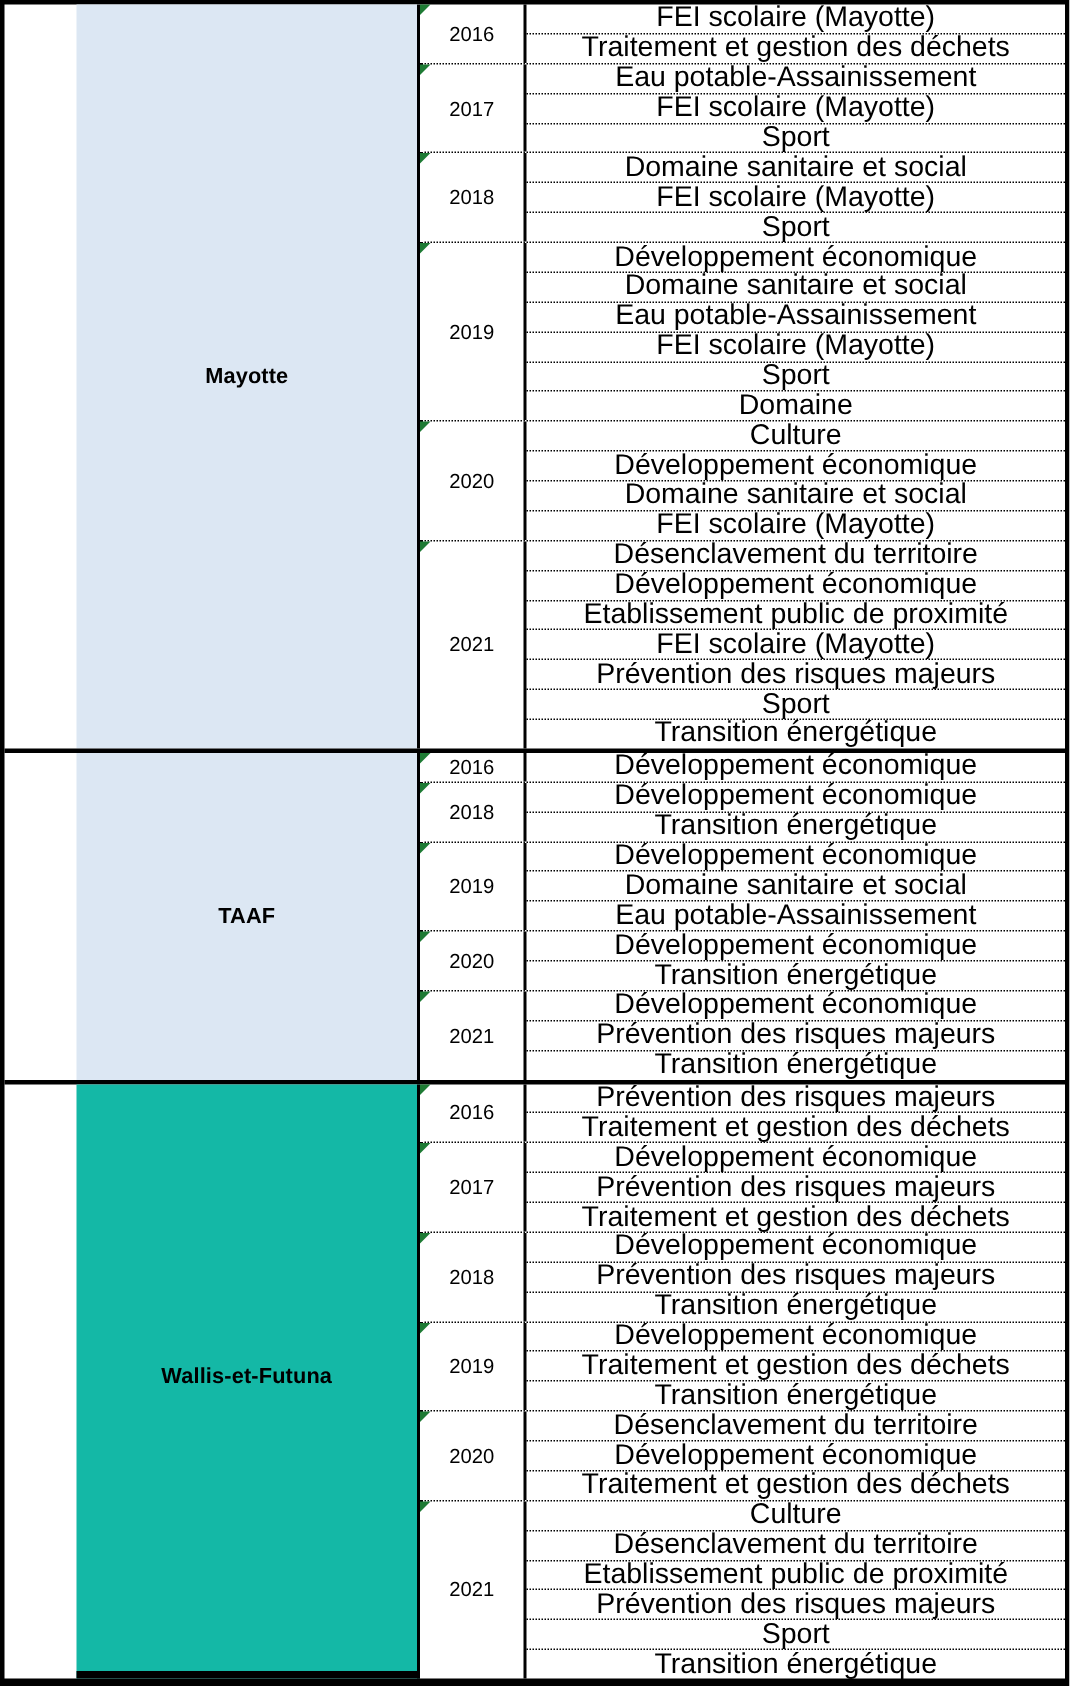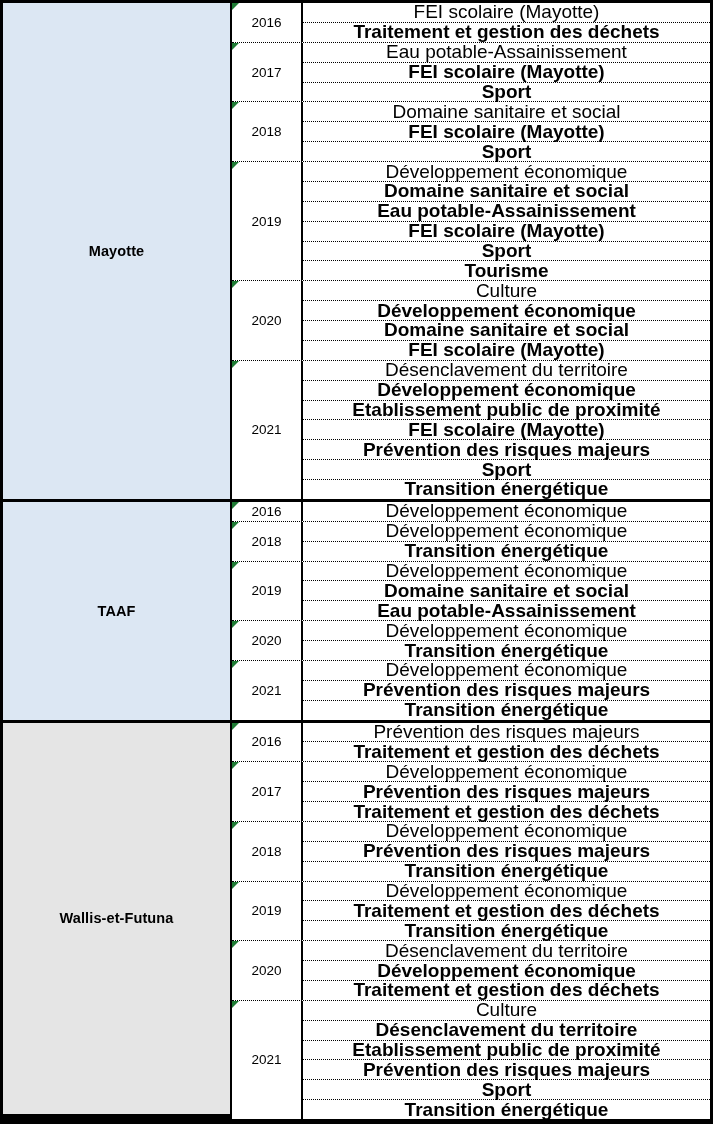--- a/index.html
+++ b/index.html
@@ -28,20 +28,21 @@
   }
   .region-cell {
     width: 229px;
     flex: none;
     box-sizing: border-box;
     background: #DCE7F3;
     border-right: 2px solid #000;
     display: flex;
     align-items: center;
     justify-content: center;
+    margin-left: 48px;
   }
   .section:last-child .region-cell {
     border-bottom: 5px solid #000;
   }
   .region-label {
     font-weight: bold;
     font-size: 14.5px;
     letter-spacing: 0.1px;
   }
   .groups {
@@ -85,21 +86,20 @@
   }
   .item-row {
     flex: 1;
     display: flex;
     align-items: center;
     justify-content: center;
     min-height: 0;
   }
   .item-row + .item-row {
     border-top: 1px dotted #000;
-    font-weight: bold;
   }
   .item-label {
     font-size: 19px;
     white-space: nowrap;
   }
 </style>
 </head>
 <body>
 
 <div class="table" style="background: rgb(255, 255, 255);">
@@ -171,21 +171,21 @@
             <div class="item-row">
               <span class="item-label">Eau potable-Assainissement</span>
             </div>
             <div class="item-row">
               <span class="item-label">FEI scolaire (Mayotte)</span>
             </div>
             <div class="item-row">
               <span class="item-label">Sport</span>
             </div>
             <div class="item-row">
-              <span class="item-label">Tourisme</span>
+              <span class="item-label">Domaine</span>
             </div>
           </div>
         </div>
         <div class="group" style="flex-grow: 4;">
           <div class="year-cell">
             <span class="tri" style="border-top-color: rgb(30, 123, 52);"></span>
             <span>2020</span>
           </div>
           <div class="items">
             <div class="item-row">
@@ -307,21 +307,21 @@
               <span class="item-label">Prévention des risques majeurs</span>
             </div>
             <div class="item-row">
               <span class="item-label">Transition énergétique</span>
             </div>
           </div>
         </div>
       </div>
     </div>
     <div class="section" style="flex-grow: 20;">
-      <div class="region-cell" style="background: #e5e5e5; justify-content: center;">
+      <div class="region-cell" style="background: #14b8a6; justify-content: center;">
         <span class="region-label">Wallis-et-Futuna</span>
       </div>
       <div class="groups">
         <div class="group" style="flex-grow: 2;">
           <div class="year-cell">
             <span class="tri" style="border-top-color: rgb(30, 123, 52);"></span>
             <span>2016</span>
           </div>
           <div class="items">
             <div class="item-row">

